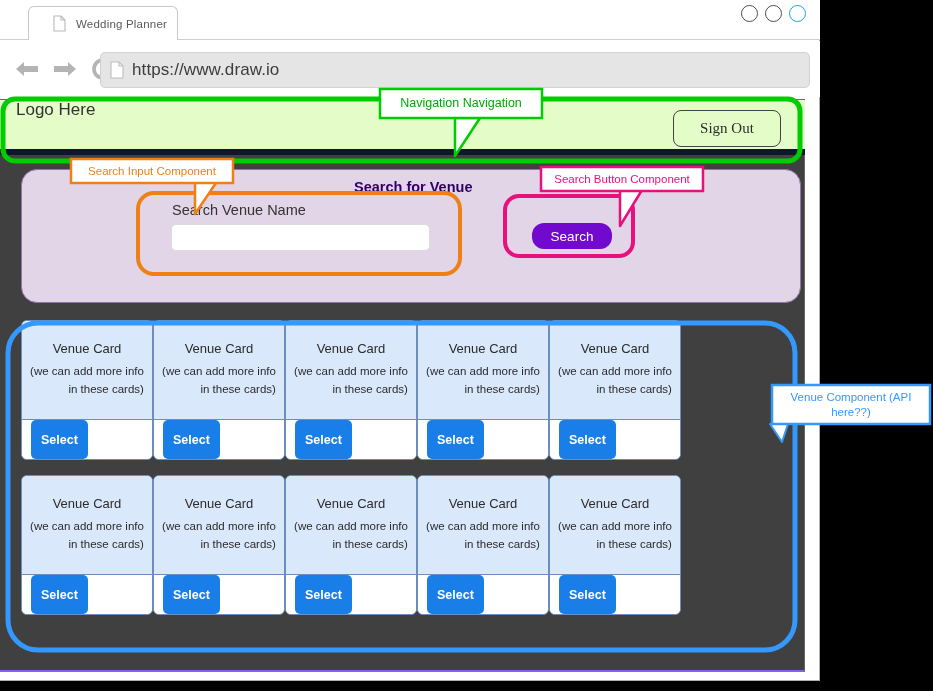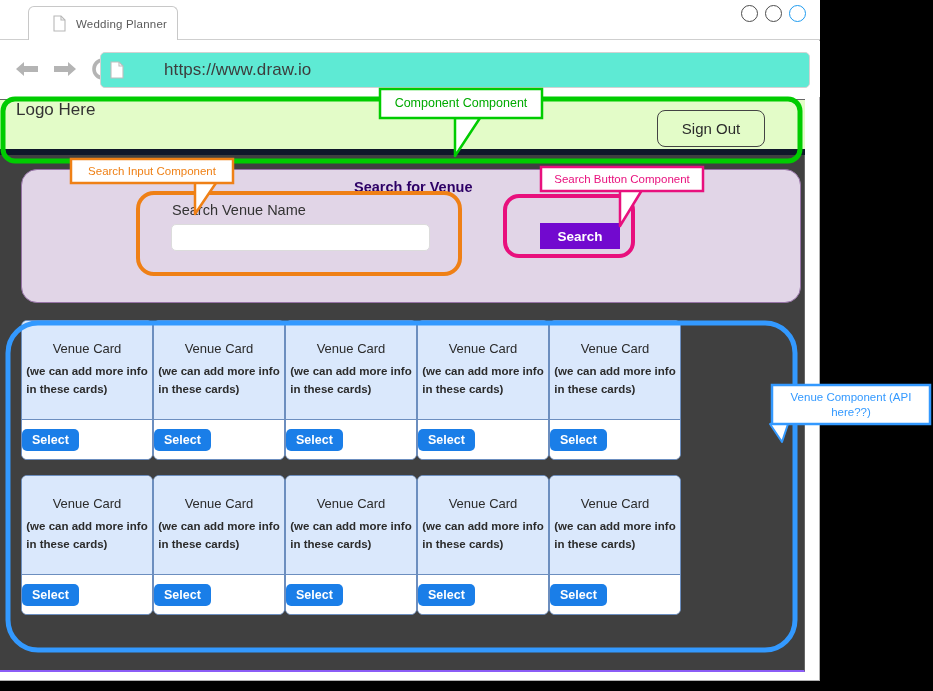--- a/index.html
+++ b/index.html
@@ -113,26 +113,25 @@
   .nav-btn:first-child { margin-left: 14px; }
 
   .url-field {
     position: absolute;
     left: 100px;
     top: 11px;
     width: 710px;
     height: 36px;
     border: 1px solid #d2d2d2;
     border-radius: 5px;
-    background: #5eead4;
+    background: #e5e5e5;
     box-sizing: border-box;
     display: flex;
     align-items: center;
     padding-left: 9px;
-    gap: 32px;
   }
   .url-doc-icon { width: 14px; height: 18px; flex: none; margin-right: 8px; }
   .url-text {
     font-size: 17px;
     color: #3d3d3d;
     letter-spacing: 0.1px;
   }
 
   
   .viewport {
@@ -158,34 +157,35 @@
     box-sizing: border-box;
     display: flex;
   }
   .logo-text {
     margin-left: 16px;
     font-size: 17px;
     color: #333333;
   }
   .signout-btn {
     position: absolute;
-    right: 40px;
+    right: 24px;
     top: 10px;
     width: 108px;
     height: 37px;
     border: 1px solid #444;
     border-radius: 8px;
     background: #e3fcc8;
     display: flex;
     align-items: center;
     justify-content: center;
     font-size: 15px;
     color: #2b2b2b;
     box-sizing: border-box;
     cursor: pointer;
+    font-family: Liberation Serif, serif;
   }
 
   
   .page-body {
     position: absolute;
     left: 0;
     top: 58px;
     width: 805px;
     height: 517px;
     background: #404040;
@@ -240,27 +240,26 @@
     color: #333;
   }
   .search-button {
     position: absolute;
     left: 510px;
     top: 53px;
     width: 80px;
     height: 26px;
     background: #7209cf;
     border: none;
-    border-radius: 0;
+    border-radius: 12px;
     color: #ffffff;
     font-family: "Liberation Sans", sans-serif;
     font-size: 13.5px;
-    font-weight: bold;
+    font-weight: normal;
     cursor: pointer;
-    margin-left: 8px;
   }
 
   
   .cards-area {
     position: absolute;
     left: 21px;
     top: 165px;
     width: 762px;
     height: 320px;
   }
@@ -298,28 +297,27 @@
   }
   .card-title {
     font-size: 13px;
     color: #2b2b2b;
     margin-bottom: 7px;
   }
   .card-sub {
     font-size: 11.5px;
     color: #2b2b2b;
     line-height: 1.55;
-    text-align: left;
-    font-weight: bold;
+    text-align: right;
   }
   .card-footer {
     height: 39px;
     background: #ffffff;
     display: flex;
-    align-items: center;
+    padding-left: 9px;
     box-sizing: border-box;
   }
   .select-btn {
     background: #1a7ee8;
     border: none;
     border-radius: 5px;
     color: #ffffff;
     font-family: "Liberation Sans", sans-serif;
     font-size: 12.5px;
     font-weight: bold;
@@ -563,21 +561,21 @@
       <rect x="505" y="196" width="128" height="60" rx="14" ry="14" fill="none" stroke="#e8107d" stroke-width="4"></rect>
       <path d="M620 190 L620 226 L642 190 Z" fill="#ffffff" stroke="#e8107d" stroke-width="2.5" stroke-linejoin="round"></path>
       <rect x="541" y="167" width="162" height="24" fill="#ffffff" stroke="#e8107d" stroke-width="2.5"></rect>
 
       <rect x="8" y="323" width="787" height="327" rx="30" ry="30" fill="none" stroke="#3399ff" stroke-width="5"></rect>
 
       <path d="M770 424 L790 418 L782 442 Z" fill="#ffffff" stroke="#3399ff" stroke-width="2" stroke-linejoin="round"></path>
       <rect x="772" y="385" width="158" height="39" fill="#ffffff" stroke="#3399ff" stroke-width="2.5"></rect>
     </svg>
 
-    <div class="callout green hit" style="left:380px;top:89px;width:162px;height:29px;font-size:12.5px;border:none;background:transparent;">Component Component</div>
+    <div class="callout green hit" style="left:380px;top:89px;width:162px;height:29px;font-size:12.5px;border:none;background:transparent;">Navigation Navigation</div>
 
     <div class="callout orange hit" style="left:71px;top:159px;width:162px;height:24px;font-size:11.5px;border:none;background:transparent;">Search Input Component</div>
 
     <div class="callout blue hit" style="left:776px;top:386px;width:150px;height:37px;font-size:11.5px;border:none;background:transparent;">Venue Component (API here??)</div>
 
     <div class="callout pink hit" style="left:541px;top:167px;width:162px;height:24px;font-size:11.5px;border:none;background:transparent;">Search Button Component</div>
   </div>
 
 </div>
 

